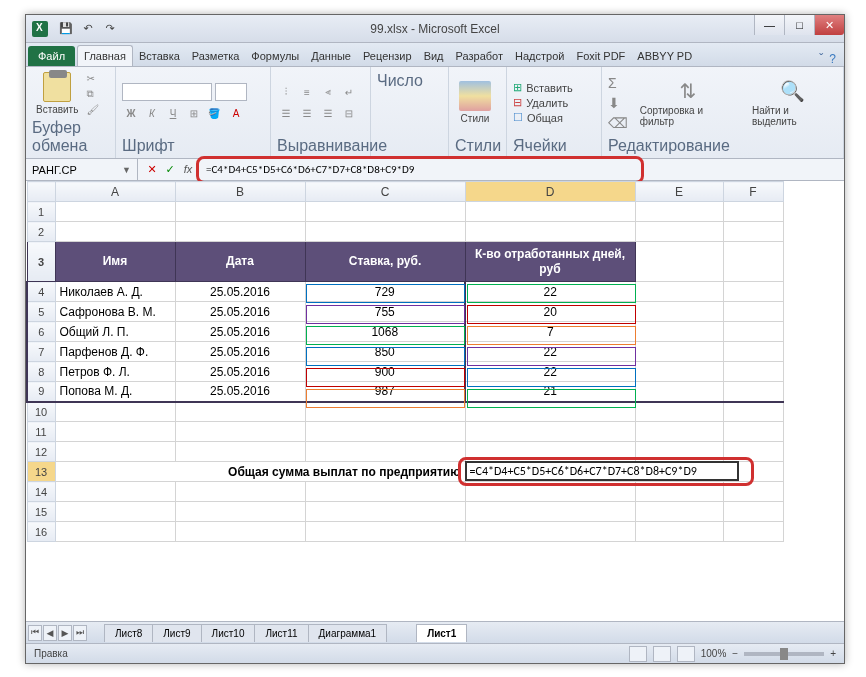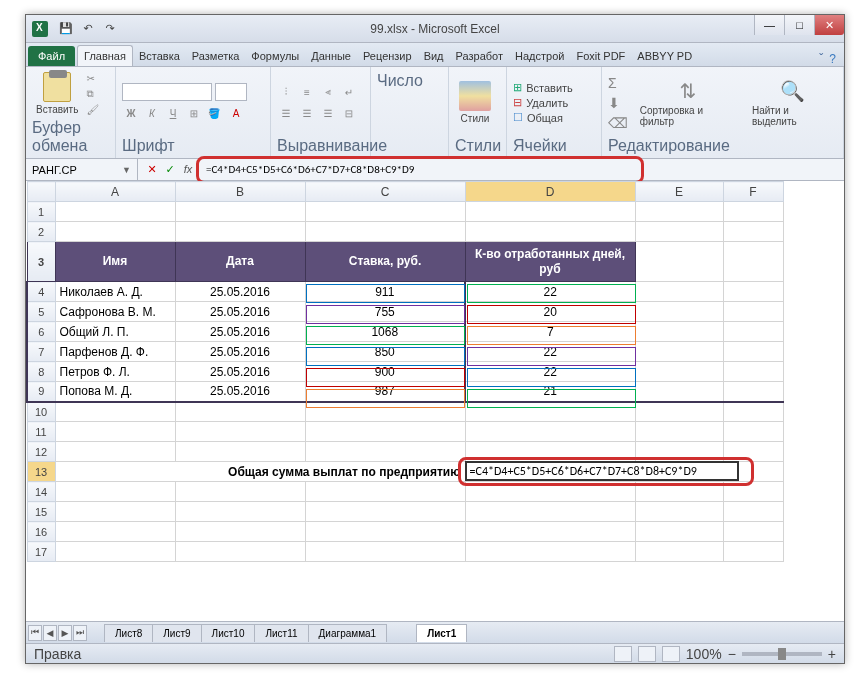--- a/index.html
+++ b/index.html
@@ -67,21 +67,21 @@
   .formula-cell-wrap { position: relative; }
   .formula-cell-highlight { position: absolute; border: 3px solid #d03030; border-radius: 8px; pointer-events: none; height: 29px; top: -5px; z-index: 5; }
   .formula-cell-input { position: absolute; background: #fff; border: 2px solid #333; font-size: 12px; font-family: 'Calibri', sans-serif; padding: 1px 3px; white-space: nowrap; z-index: 4; }
 
   .sheet-tabs { height: 22px; border-top: 1px solid #b0b6c2; background: linear-gradient(#e6ebf3,#d2dbe8); display: flex; align-items: center; font-size: 10px; padding-left: 30px; }
   .nav-arrows { position: absolute; left: 2px; display: flex; gap: 1px; }
   .nav-arrow { width: 14px; height: 16px; display: flex; align-items: center; justify-content: center; font-size: 9px; color: #555; cursor: pointer; border: 1px solid #b0b6c2; background: #eef2f8; }
   .stab { padding: 3px 10px; background: #e0e5ee; border: 1px solid #b0b6c2; border-bottom: none; margin-right: -1px; cursor: pointer; position: relative; }
   .stab.active { background: #fff; font-weight: bold; margin-left: 30px; }
 
-  .statusbar { height: 20px; background: linear-gradient(#e6ebf3,#d2dbe8); border-top: 1px solid #b0b6c2; display: flex; align-items: center; font-size: 14px; padding: 0 8px; color: #444; justify-content: space-between; }
+  .statusbar { height: 20px; background: linear-gradient(#e6ebf3,#d2dbe8); border-top: 1px solid #b0b6c2; display: flex; align-items: center; font-size: 10px; padding: 0 8px; color: #444; justify-content: space-between; }
   .status-right { display: flex; align-items: center; gap: 6px; }
   .view-btn { width: 18px; height: 16px; border: 1px solid #b0b6c2; background: #eef2f8; cursor: pointer; }
   .zoom-slider { width: 80px; height: 4px; background: #b0b6c2; position: relative; }
   .zoom-thumb { position: absolute; width: 8px; height: 12px; background: #888; top: -4px; left: 36px; }
 
   .col-A { width: 120px; } .col-B { width: 130px; } .col-C { width: 160px; } .col-D { width: 170px; } .col-E { width: 88px; } .col-F { width: 60px; }
 
   .ref-border { position: absolute; pointer-events: none; border: 1px solid; z-index: 3; }
 </style>
 </head>
@@ -287,21 +287,21 @@
         <td class="tall">Дата</td>
         <td class="tall">Ставка, руб.</td>
         <td class="tall">К-во отработанных дней, руб</td>
         <td class="cell" style="background:#fff;border:1px solid #d4d4d4"></td>
             <td class="cell" style="background:#fff;border:1px solid #d4d4d4"></td>
       </tr>
       <tr class="data-row">
             <td class="rowhead">4</td>
             <td class="cell name">Николаев А. Д.</td>
             <td class="cell">25.05.2016</td>
-            <td class="cell">911</td>
+            <td class="cell">729</td>
             <td class="cell">22</td>
             <td class="cell"></td>
             <td class="cell"></td>
           </tr>
       <tr class="data-row">
             <td class="rowhead">5</td>
             <td class="cell name">Сафронова В. М.</td>
             <td class="cell">25.05.2016</td>
             <td class="cell">755</td>
             <td class="cell">20</td>
@@ -394,29 +394,20 @@
             <td class="rowhead">15</td>
             <td class="cell"></td>
             <td class="cell"></td>
             <td class="cell"></td>
             <td class="cell"></td>
             <td class="cell"></td>
             <td class="cell"></td>
           </tr>
       <tr>
             <td class="rowhead">16</td>
-            <td class="cell"></td>
-            <td class="cell"></td>
-            <td class="cell"></td>
-            <td class="cell"></td>
-            <td class="cell"></td>
-            <td class="cell"></td>
-          </tr>
-      <tr>
-            <td class="rowhead">17</td>
             <td class="cell"></td>
             <td class="cell"></td>
             <td class="cell"></td>
             <td class="cell"></td>
             <td class="cell"></td>
             <td class="cell"></td>
           </tr>
     </tbody>
       </table>
 

